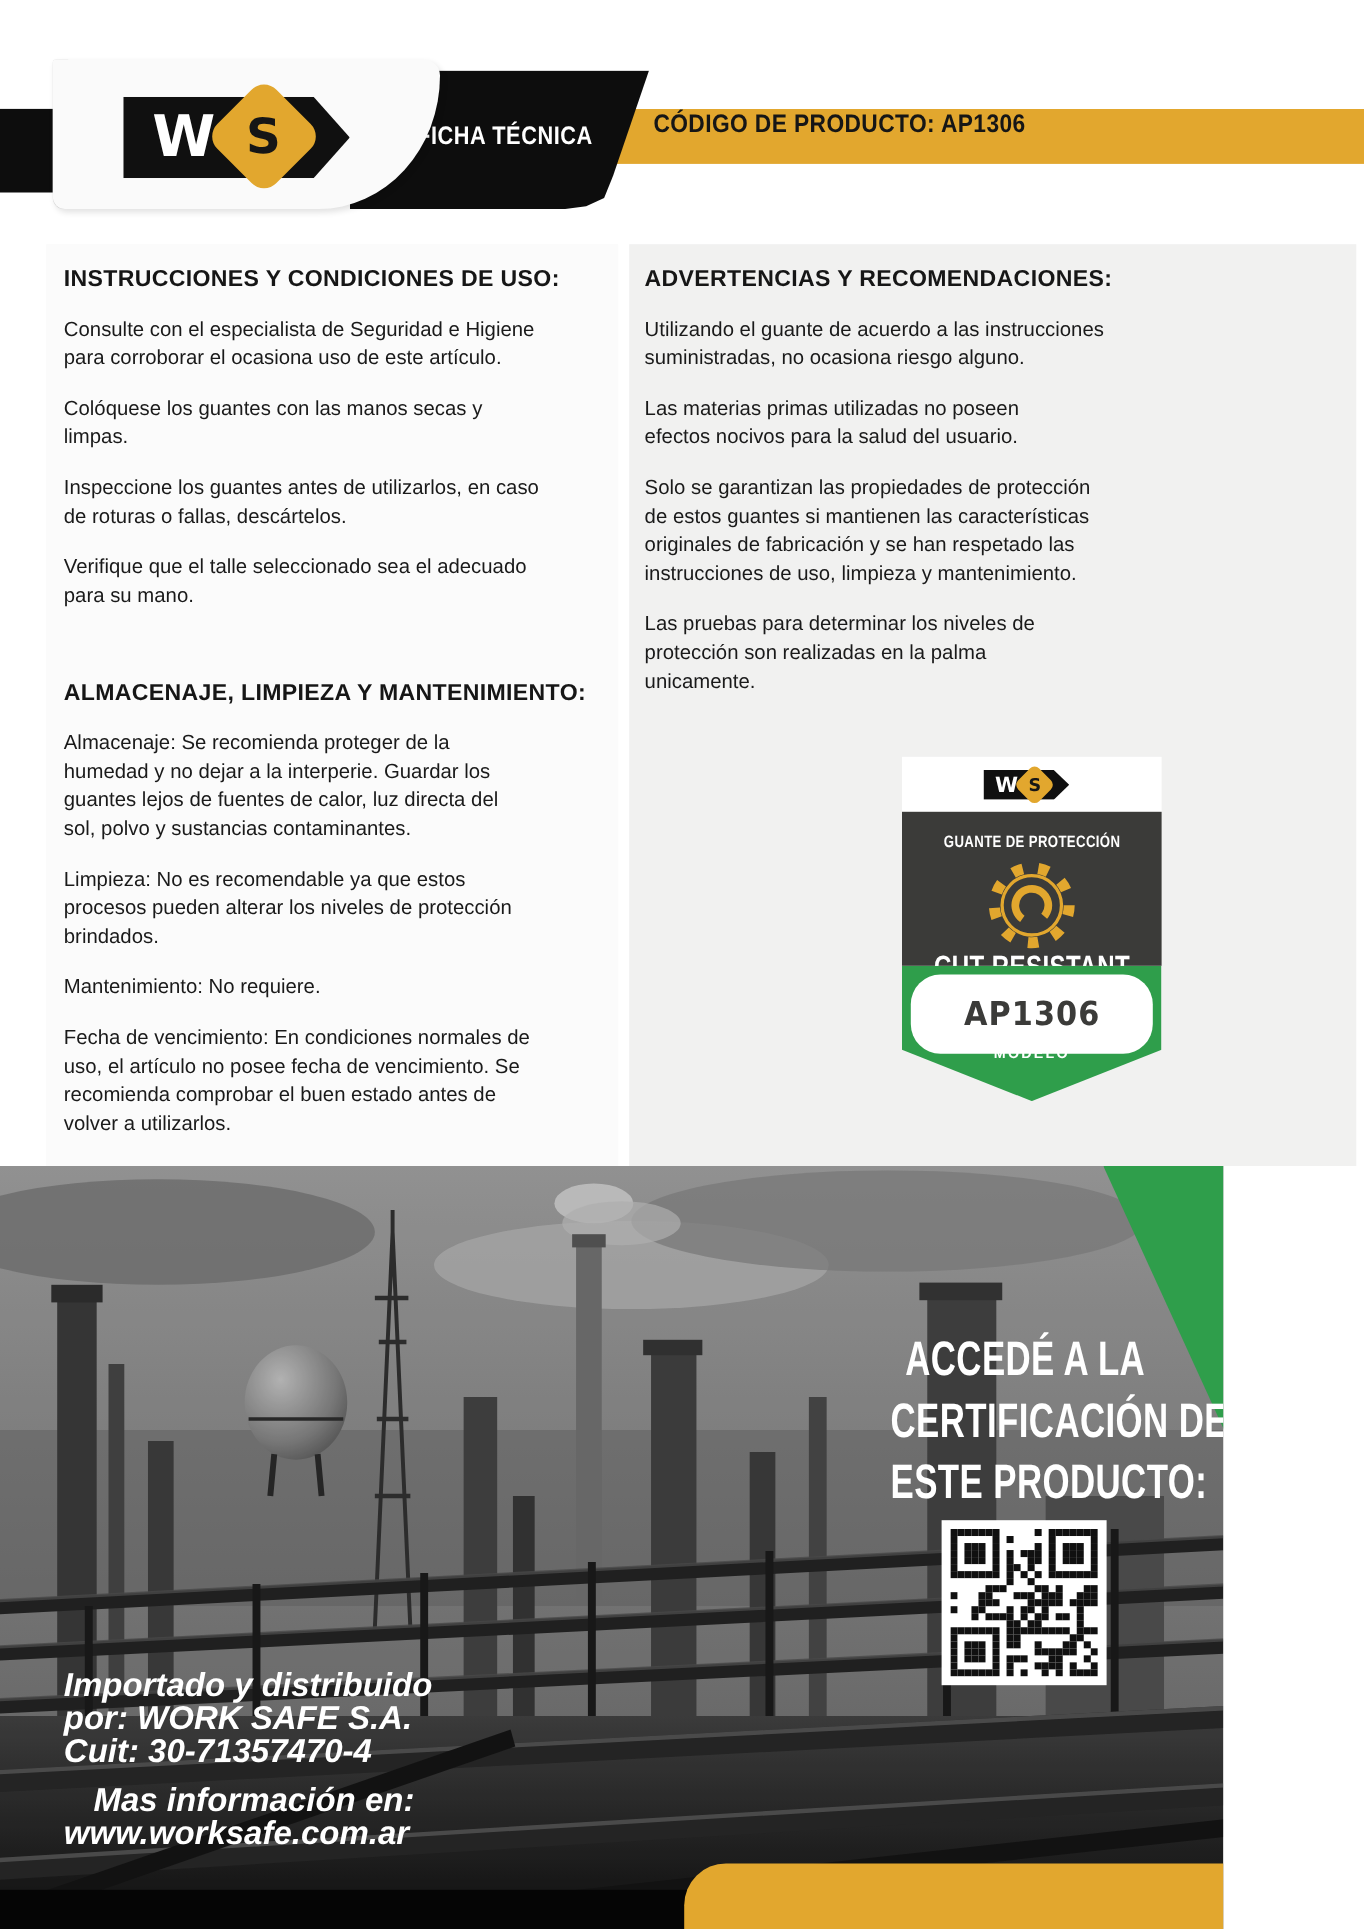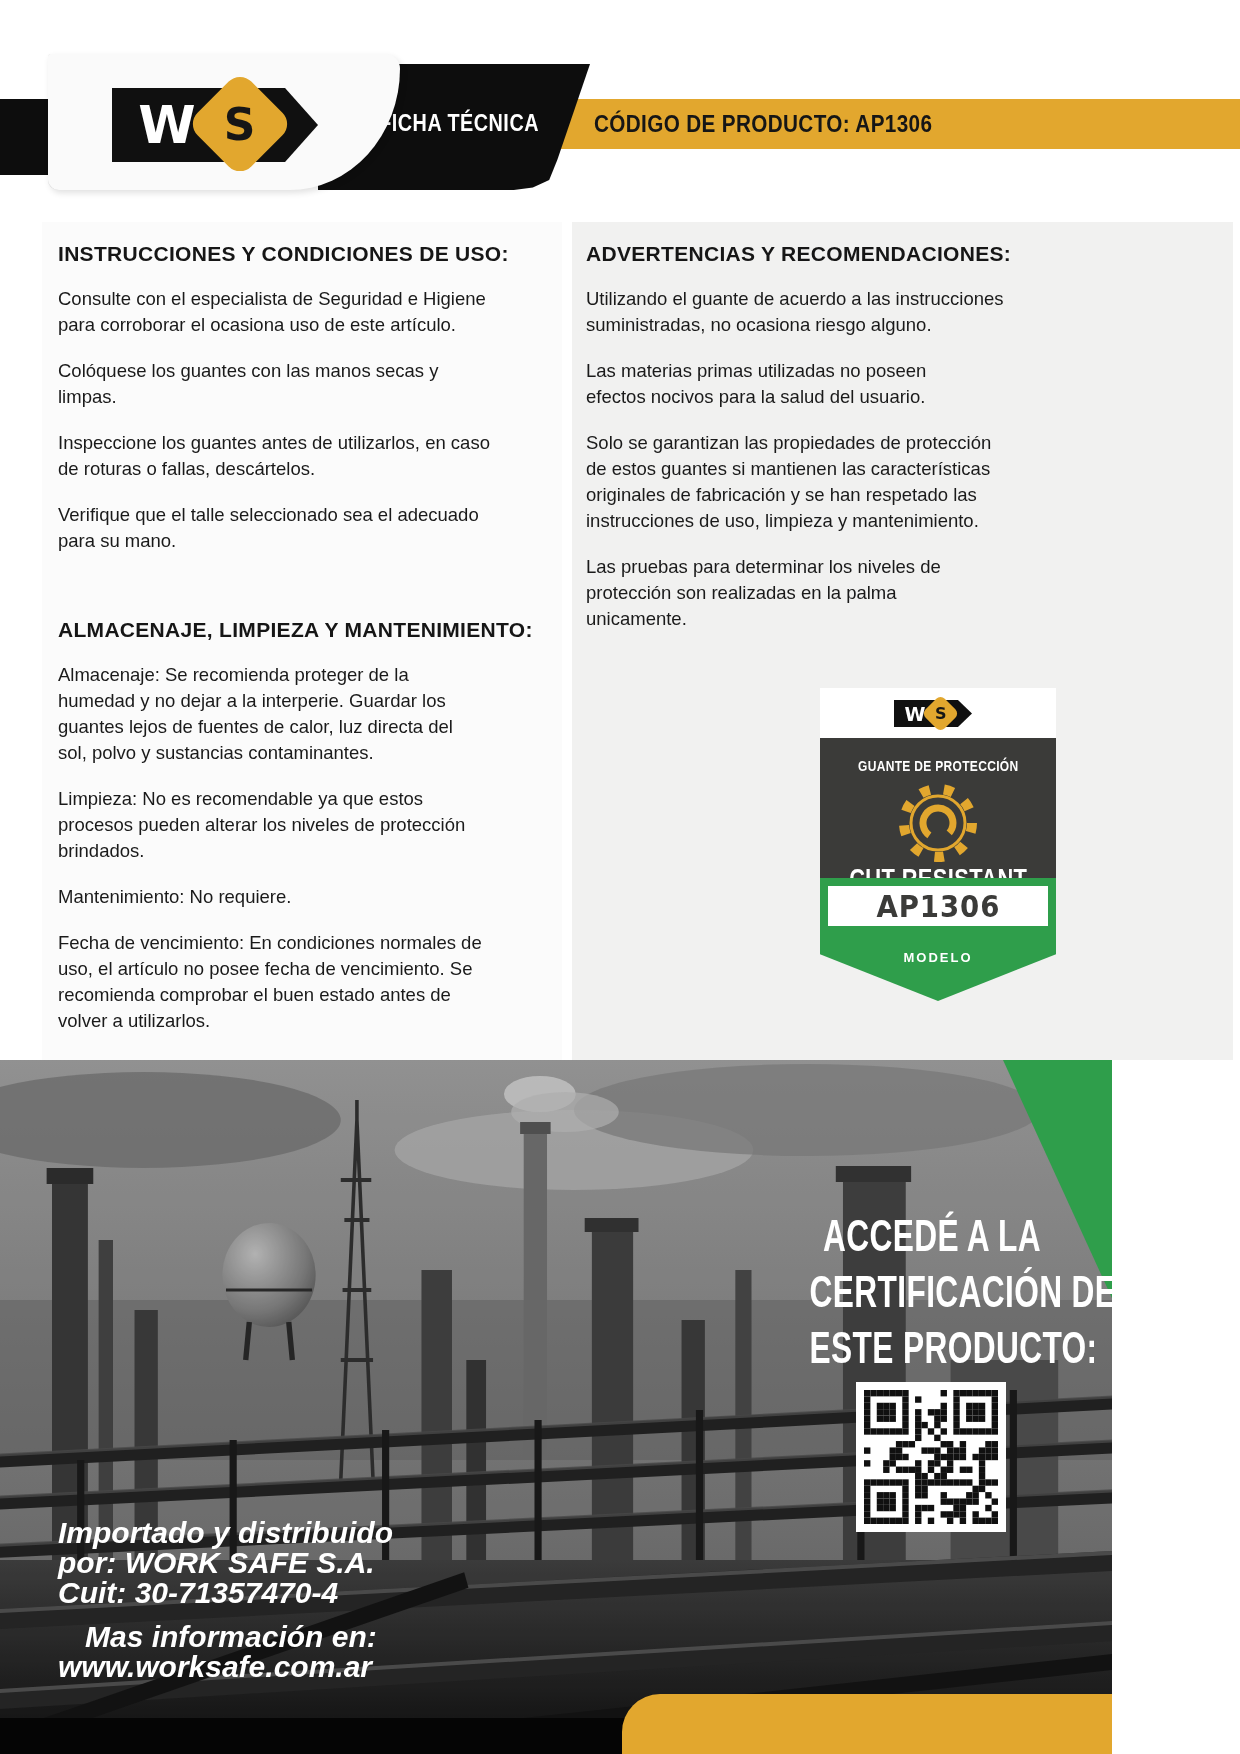--- a/index.html
+++ b/index.html
@@ -6,21 +6,21 @@
     --gold:#E2A72E; --gold-dark:#B1881F; --green:#2F9E4B; --badge-dark:#3B3B39;
     --ink:#141414; --black:#0D0D0D; --panel-left:#FBFBFB; --panel-right:#F1F1F0;
   }
   *{box-sizing:border-box}
   body{margin:0;background:#888;font-family:"Liberation Sans",sans-serif;}
   .page{position:relative;width:1240px;height:1754px;margin:0 auto;background:#fff;overflow:hidden;}
 
   
   .black-stub{position:absolute;left:0;top:99px;width:62px;height:76px;background:var(--black);}
   .gold-band{position:absolute;left:548px;top:99px;width:692px;height:50px;background:var(--gold);
-             clip-path:polygon(18px 0,100% 0,100% 100%,0 100%);display:flex;align-items:center;}
+             clip-path:polygon(18px 0,100% 0,100% 100%,0 100%);display:flex;}
   .gold-band span{display:inline-block;margin-left:46px;font-size:23px;font-weight:bold;color:#161616;
              letter-spacing:.4px;transform:scaleX(.9);transform-origin:left center;white-space:nowrap;}
   .ribbon{position:absolute;left:318px;top:64px;width:272px;height:126px;background:var(--black);
           clip-path:polygon(0 0,100% 0,88% 76%,85% 92%,79% 98%,72% 100%,0 100%);
           display:flex;align-items:center;justify-content:center;}
   .ribbon span{display:inline-block;color:#fff;font-size:23px;font-weight:bold;letter-spacing:.6px;
           transform:scaleX(.86) translate(6px,-4px);white-space:nowrap;}
   .logo-card{position:absolute;left:48px;top:54px;width:352px;height:136px;background:#FAFAFA;
           border-radius:3px 16px 120px 12px / 3px 16px 132px 12px;box-shadow:2px 3px 6px rgba(0,0,0,.12);}
   .card-fold{position:absolute;left:48px;top:54px;width:14px;height:136px;background:#DBDBDB;
@@ -46,22 +46,22 @@
   .badge{position:absolute;left:820px;top:688px;width:236px;}
   .badge-top{height:50px;background:#fff;display:flex;align-items:center;justify-content:center;}
   .badge-dark{height:140px;background:var(--badge-dark);text-align:center;padding-top:19px;}
   .badge-category{display:inline-block;color:#fff;font-weight:bold;font-size:15px;letter-spacing:.4px;
           transform:scaleX(.8);white-space:nowrap;}
   .badge-gear{margin:-2px auto -6px auto;display:block;}
   .badge-type{display:inline-block;color:#fff;font-weight:bold;font-size:28px;letter-spacing:.5px;
           transform:scaleX(.78);white-space:nowrap;}
   .badge-green{position:relative;height:123px;background:var(--green);
           clip-path:polygon(0 0,100% 0,100% 62%,50% 100%,0 62%);}
-  .badge-model-box{position:absolute;left:8px;right:8px;top:8px;height:40px;background:#fff;
-          display:flex;align-items:center;justify-content:center;}
+  .badge-model-box{position:absolute;left:8px;right:8px;top:8px;height:72px;background:#fff;
+          display:flex;align-items:center;justify-content:center;border-radius:27px;}
   .badge-model-code{font-size:30px;font-weight:bold;color:#3B3B39;letter-spacing:1px;
           font-family:"DejaVu Sans",sans-serif;transform:scaleX(.92);}
   .badge-model-label{position:absolute;left:0;right:0;top:72px;text-align:center;color:#fff;
           font-weight:bold;font-size:13px;letter-spacing:2px;}
   .ws-logo-small{position:relative;width:100px;height:40px;}
   .wsl-rect{position:absolute;left:6px;top:7px;width:78px;height:27px;background:#101010;
           clip-path:polygon(0 0,82% 0,100% 50%,82% 100%,0 100%);}
   .wsl-w{position:absolute;left:0;top:0;width:42px;height:27px;display:flex;align-items:center;
           justify-content:center;color:#fff;font-weight:bold;font-size:19px;font-family:"DejaVu Sans",sans-serif;}
   .wsl-diamond{position:absolute;left:39px;top:7px;width:27px;height:27px;background:var(--gold);

